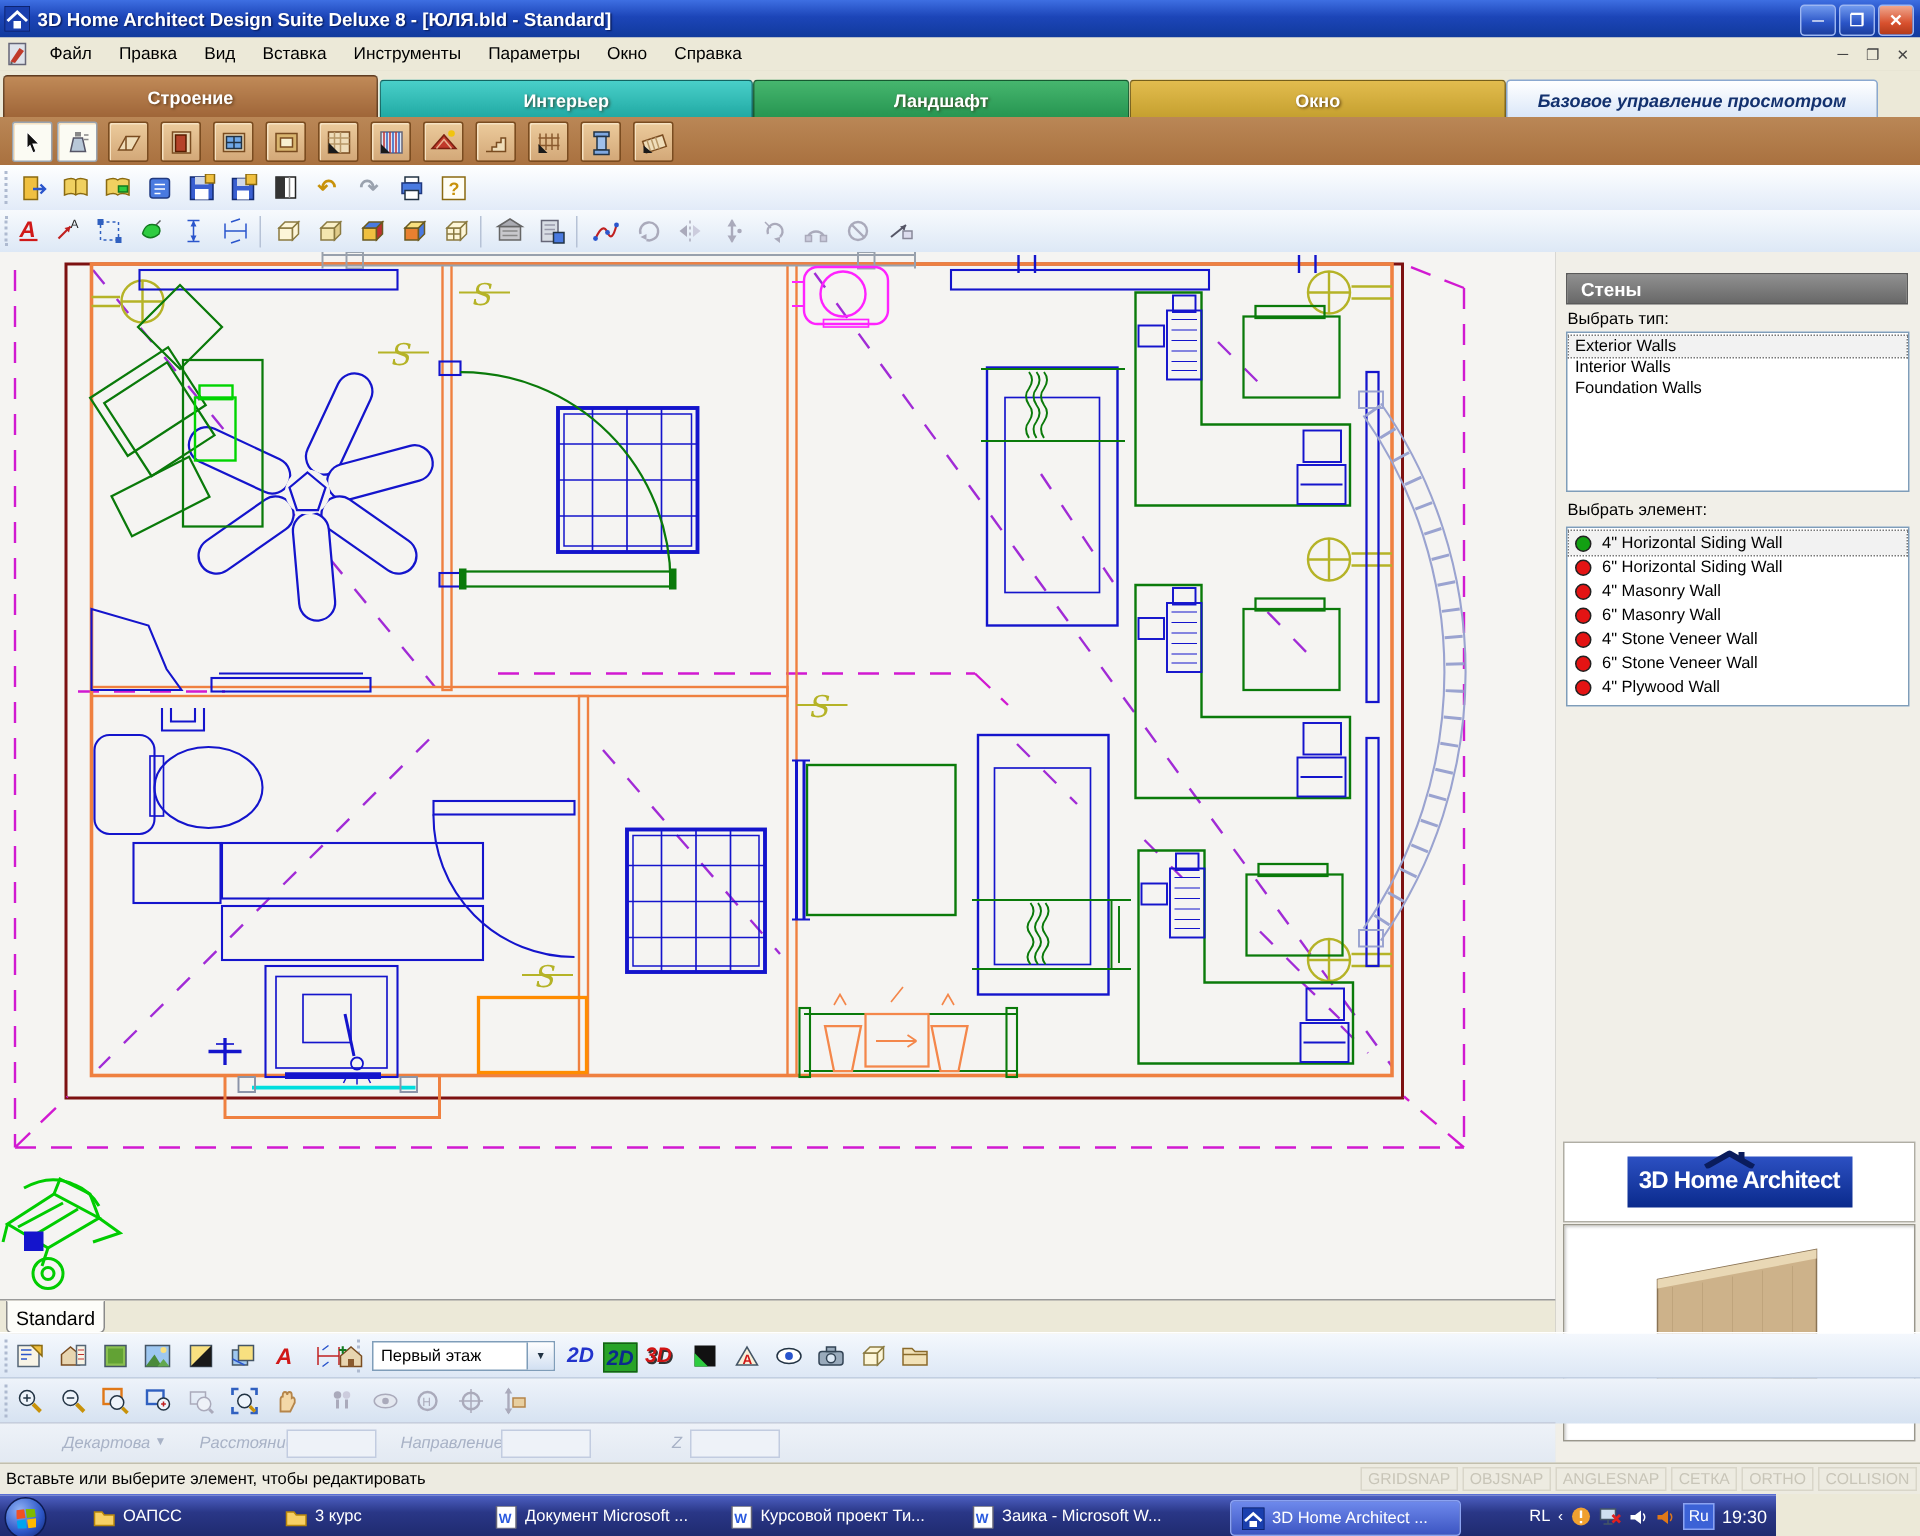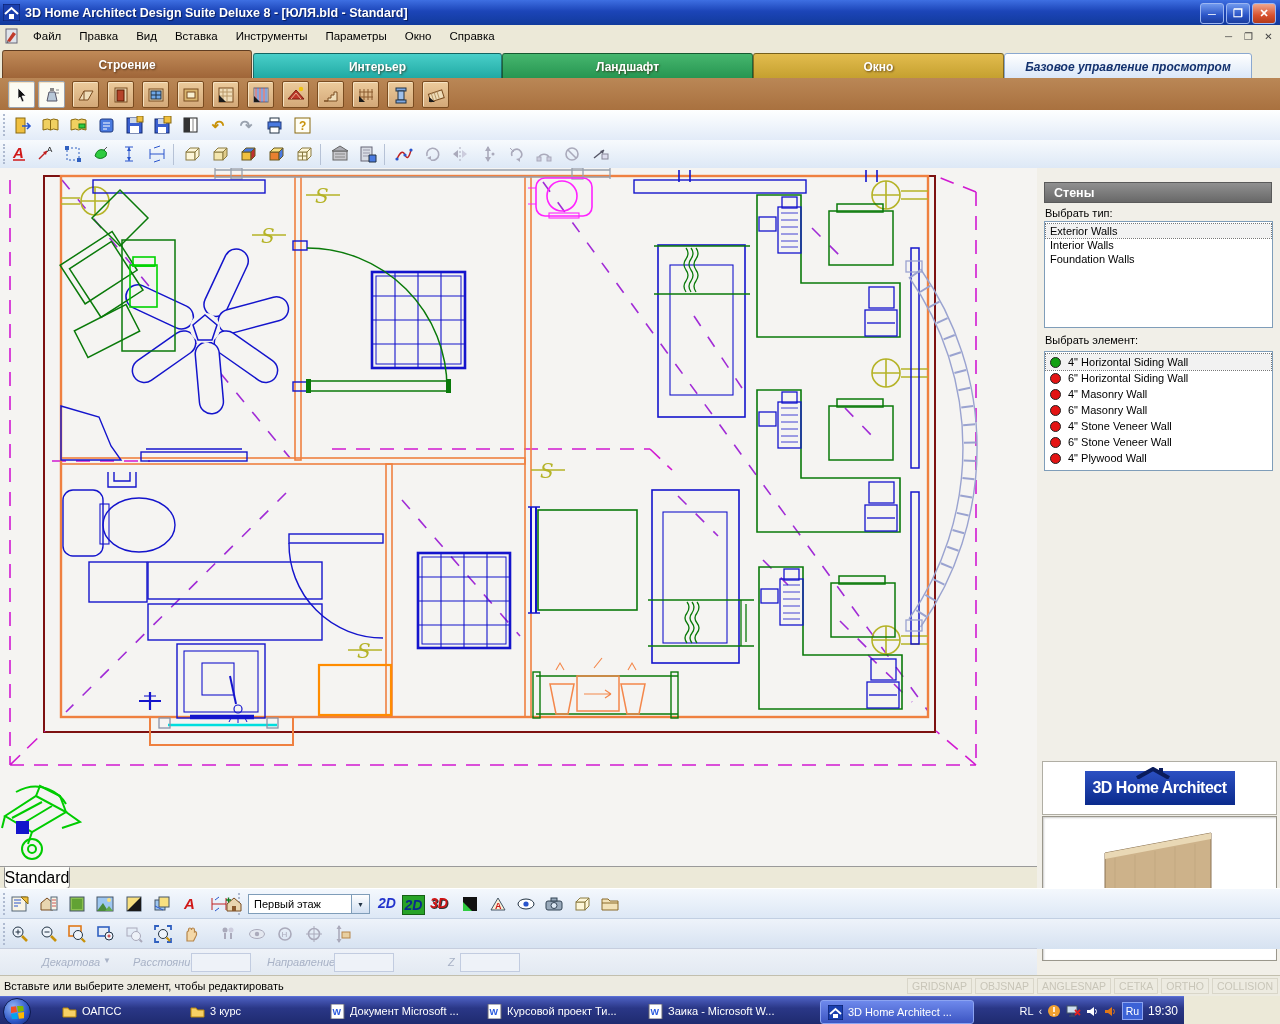--- a/index.html
+++ b/index.html
@@ -45,21 +45,21 @@
   .ltbar2{left:0;top:140px;width:1280px;height:28px;
     background:linear-gradient(#f7fafd,#dde8f6);border-bottom:1px solid #b9c6da;}
   .tbtn{position:absolute;top:3px;width:24px;height:24px;display:flex;align-items:center;justify-content:center;}
   .grip{position:absolute;top:4px;width:3px;height:22px;border-left:2px dotted #aebad0;}
   .vsep{position:absolute;top:4px;width:1px;height:21px;background:#b6c2d6;}
   .glyph{font-size:15px;line-height:1;}
   
   .canvas{left:0;top:168px;width:1037px;height:698px;background:#f5f4f2;border-right:1px solid #8a8a8a;overflow:hidden;}
   .view-tabs{left:0;top:866px;width:1037px;height:22px;background:#ece9d8;border-top:1px solid #9a9a9a;border-right:1px solid #8a8a8a;}
   .view-tab{position:absolute;left:4px;top:0;width:64px;height:20px;background:#fdfdf9;border:1px solid #8a8a8a;
-    border-top:1px solid #fdfdf9;border-radius:0 0 4px 4px;font-size:16px;display:flex;align-items:center;justify-content:center;}
+    border-top:1px solid #fdfdf9;border-radius:0 0 4px 4px;font-size:13px;display:flex;align-items:center;justify-content:center;}
   
   .sidebar{left:1037px;top:168px;width:243px;height:807px;background:#f1efe8;}
   .panel-header{position:absolute;left:7px;top:14px;width:228px;height:21px;color:#fff;font-weight:bold;font-size:12.5px;
     background:linear-gradient(#909090,#686868);display:flex;align-items:center;padding-left:9px;box-sizing:border-box;
     border:1px solid #5a5a5a;}
   .sb-label{position:absolute;left:8px;font-size:11px;color:#000;}
   .listbox{position:absolute;left:7px;width:229px;background:#fff;border:1px solid #7f9db9;font-size:11px;
     padding-top:2px;box-sizing:border-box;overflow:hidden;}
   .type-item{padding:1px 4px;margin:0 1px;}
   .type-item.focused{background:#f2f2f2;outline:1px dotted #777;}

